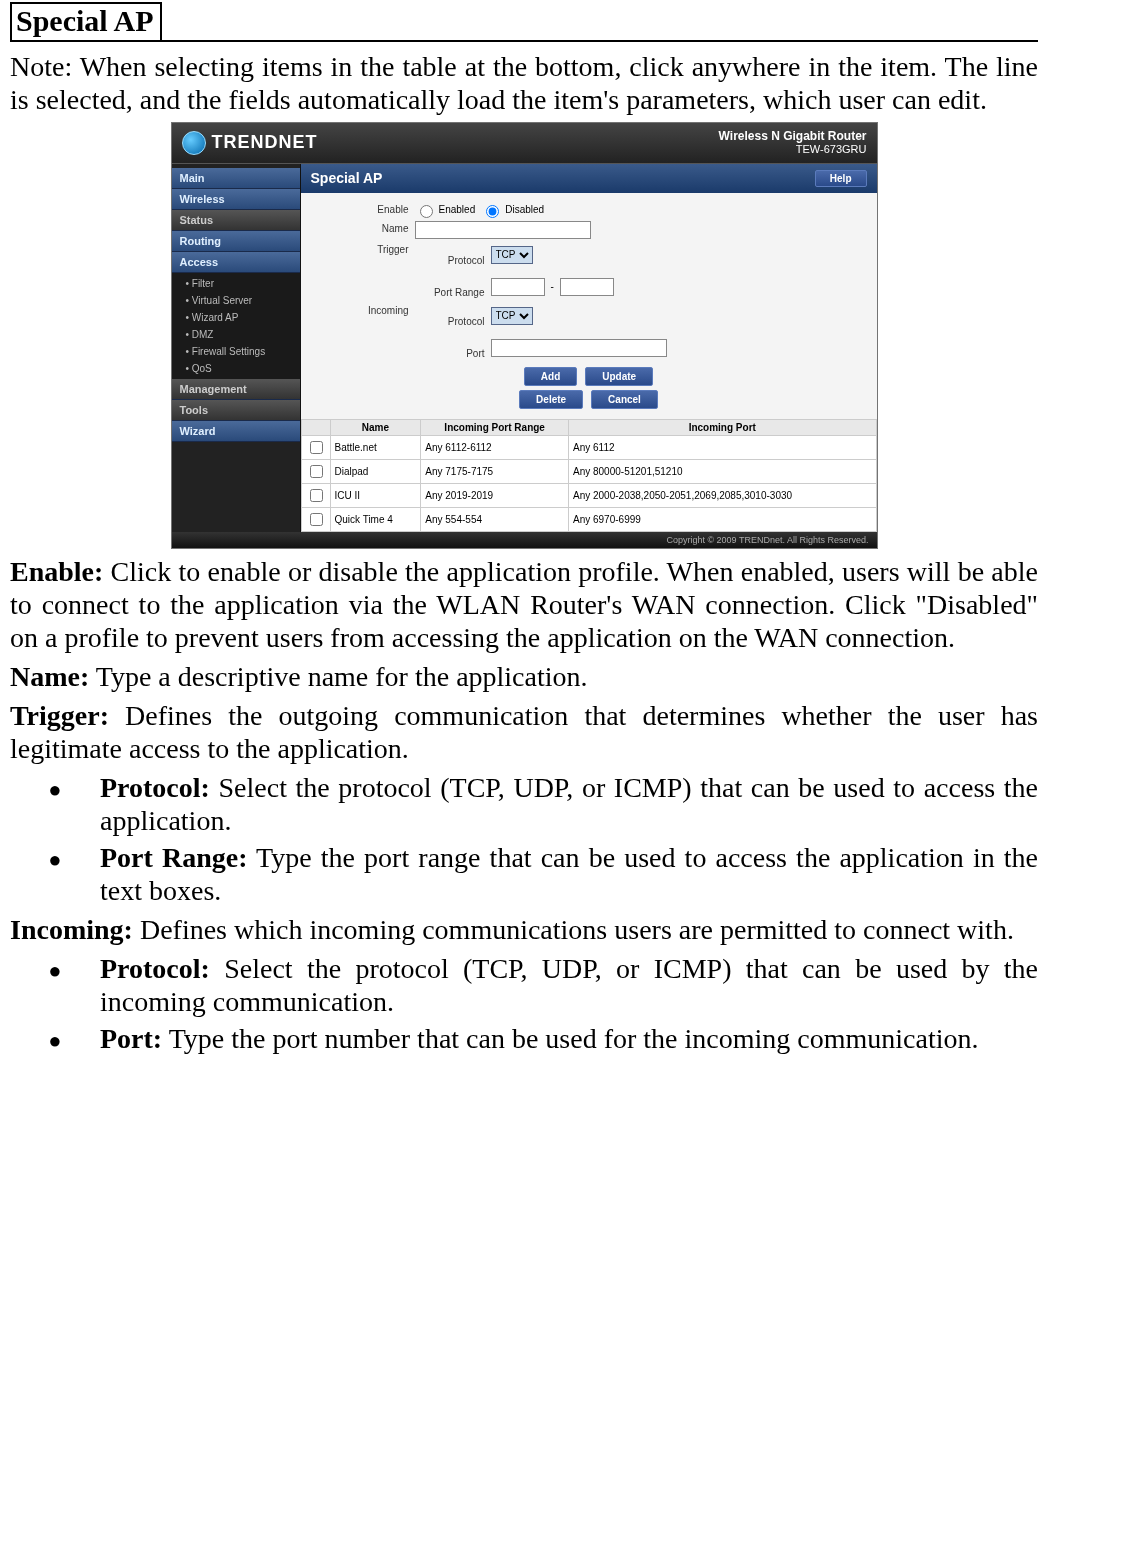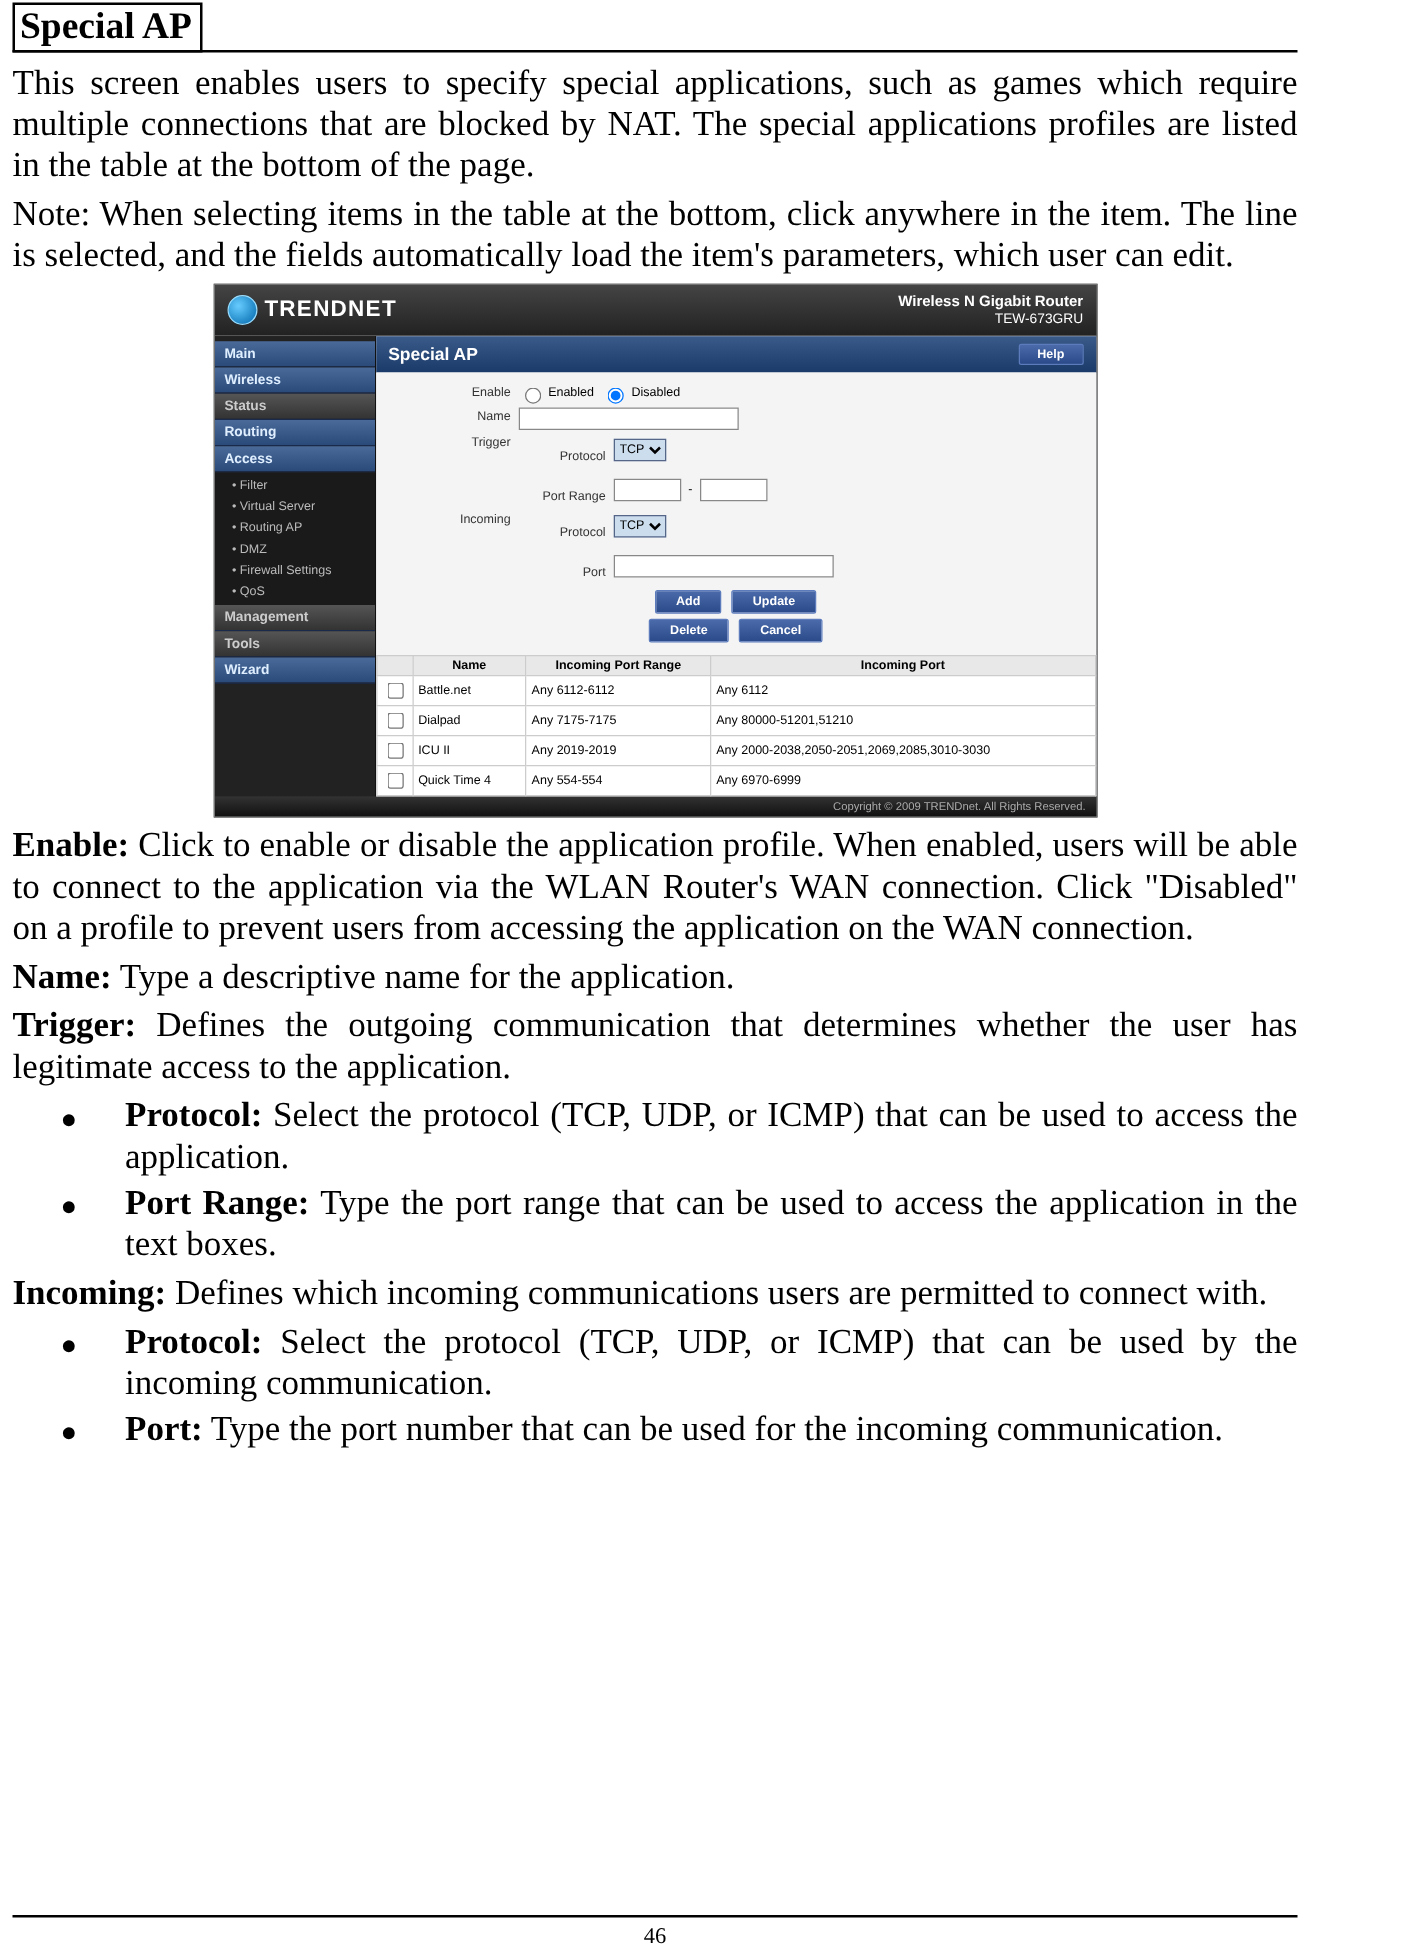--- a/index.html
+++ b/index.html
@@ -266,21 +266,20 @@
 </style>
 </head>
 <body>
 
 <div class="page">
 
   <div class="section-header">
     <span class="boxed-title">Special AP</span>
   </div>
 
-  <p class="body-text">This screen enables users to specify special applications, such as games which require multiple connections that are blocked by NAT. The special applications profiles are listed in the table at the bottom of the page.</p>
   <p class="body-text">Note: When selecting items in the table at the bottom, click anywhere in the item. The line is selected, and the fields automatically load the item's parameters, which user can edit.</p>
 
   <div class="screenshot-wrap">
     <div class="shot">
       <div class="shot-top">
         <div class="brand">
           <span class="brand-globe"></span>
           <span>TRENDNET</span>
         </div>
         <div class="model">
@@ -291,21 +290,21 @@
       <div class="shot-body">
         <div class="nav">
           <div class="nav-item">Main</div>
           <div class="nav-item">Wireless</div>
           <div class="nav-item plain">Status</div>
           <div class="nav-item">Routing</div>
           <div class="nav-item">Access</div>
           <div class="nav-sub">
             <div>• Filter</div>
             <div>• Virtual Server</div>
-            <div>• Routing AP</div>
+            <div>• Wizard AP</div>
             <div>• DMZ</div>
             <div>• Firewall Settings</div>
             <div>• QoS</div>
           </div>
           <div class="nav-item plain">Management</div>
           <div class="nav-item plain">Tools</div>
           <div class="nav-item">Wizard</div>
         </div>
         <div class="content">
           <div class="content-head">
@@ -440,16 +439,13 @@
     <li>
       <span class="bullet-dot">●</span>
       <span class="bullet-body"><span class="field-term">Protocol:</span><span> Select the protocol (TCP, UDP, or ICMP) that can be used by the incoming communication.</span></span>
     </li>
     <li>
       <span class="bullet-dot">●</span>
       <span class="bullet-body"><span class="field-term">Port:</span><span> Type the port number that can be used for the incoming communication.</span></span>
     </li>
   </ul>
 
-  <div class="page-footer">
-    <span>46</span>
-  </div>
 </div>
 
 </body></html>

